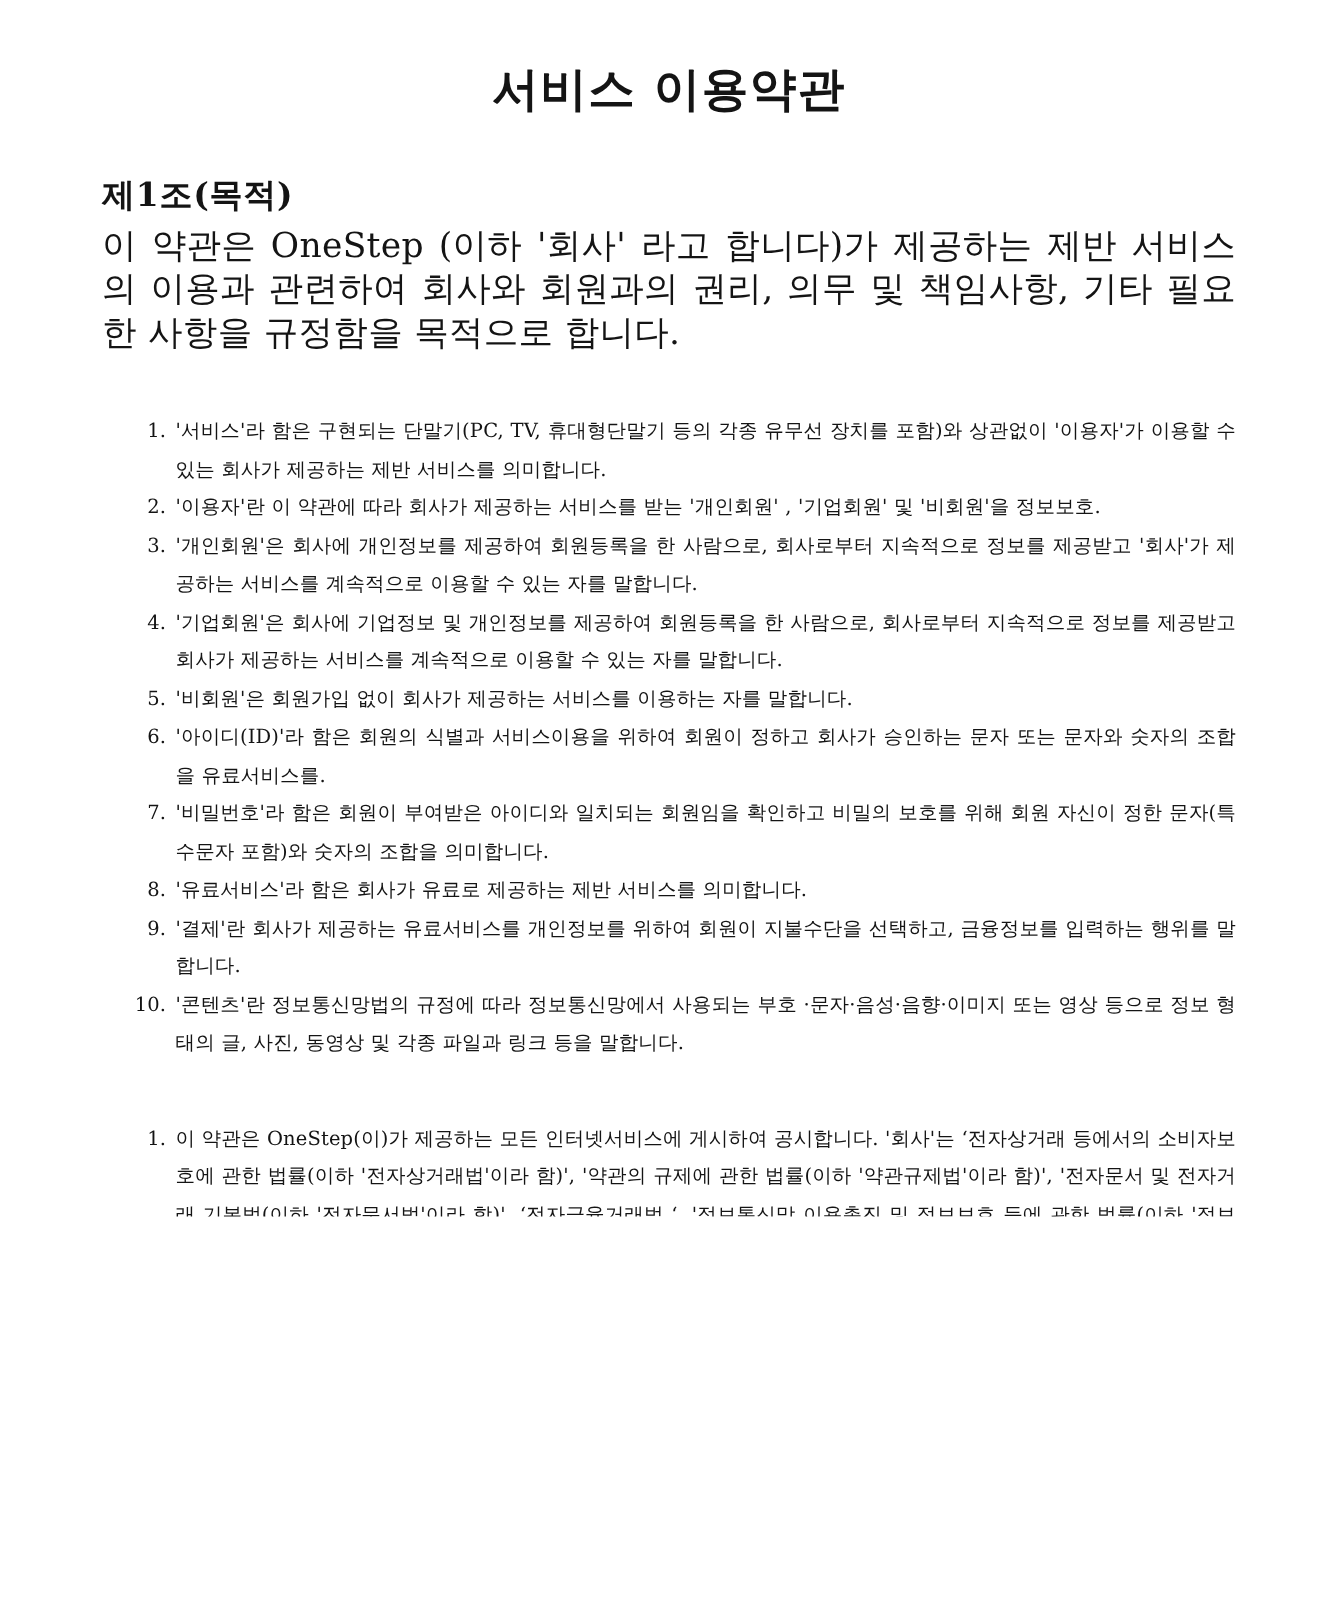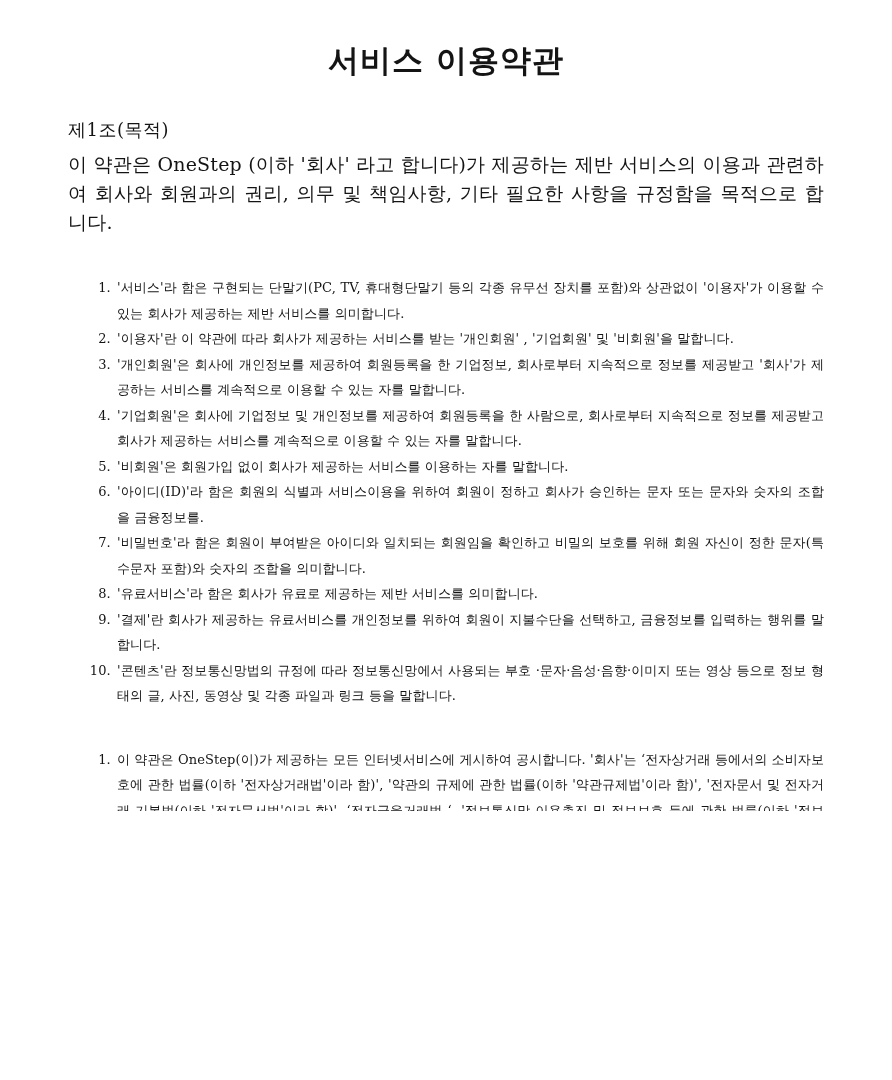--- a/index.html
+++ b/index.html
@@ -27,28 +27,28 @@
     line-height: 40px;
     font-weight: bold;
     text-align: center;
     letter-spacing: 1px;
   }
   .section {
     margin-top: 38px;
   }
   .section-heading {
     margin: 0 0 8px 0;
-    font-size: 18px;
+    font-size: 22px;
     line-height: 24px;
-    font-weight: normal;
+    font-weight: bold;
     letter-spacing: 0.5px;
   }
   .section-body {
     margin: 0;
-    font-size: 19px;
+    font-size: 23px;
     line-height: 29px;
     text-align: justify;
     letter-spacing: 0.2px;
   }
   .section-body:empty { display: none; }
   .section-list {
     margin: 2px 0 0 0;
     padding-left: 47px;
     font-size: 13px;
     line-height: 25.5px;
@@ -68,25 +68,25 @@
   <div id="sections">
   <section class="section">
     <h2 class="section-heading">제1조(목적)</h2>
     <p class="section-body">이 약관은 OneStep (이하 '회사' 라고 합니다)가 제공하는 제반 서비스의 이용과 관련하여 회사와 회원과의 권리, 의무 및 책임사항, 기타 필요한 사항을 규정함을 목적으로 합니다.</p>
 
   </section>
 
   <section class="section">
     <ol class="section-list">
           <li>'서비스'라 함은 구현되는 단말기(PC, TV, 휴대형단말기 등의 각종 유무선 장치를 포함)와 상관없이 '이용자'가 이용할 수 있는 회사가 제공하는 제반 서비스를 의미합니다.</li>
-          <li>'이용자'란 이 약관에 따라 회사가 제공하는 서비스를 받는 '개인회원' , '기업회원' 및 '비회원'을 말합니다.</li>
-          <li>'개인회원'은 회사에 개인정보를 제공하여 회원등록을 한 기업정보, 회사로부터 지속적으로 정보를 제공받고 '회사'가 제공하는 서비스를 계속적으로 이용할 수 있는 자를 말합니다.</li>
+          <li>'이용자'란 이 약관에 따라 회사가 제공하는 서비스를 받는 '개인회원' , '기업회원' 및 '비회원'을 정보보호.</li>
+          <li>'개인회원'은 회사에 개인정보를 제공하여 회원등록을 한 사람으로, 회사로부터 지속적으로 정보를 제공받고 '회사'가 제공하는 서비스를 계속적으로 이용할 수 있는 자를 말합니다.</li>
           <li>'기업회원'은 회사에 기업정보 및 개인정보를 제공하여 회원등록을 한 사람으로, 회사로부터 지속적으로 정보를 제공받고 회사가 제공하는 서비스를 계속적으로 이용할 수 있는 자를 말합니다.</li>
           <li>'비회원'은 회원가입 없이 회사가 제공하는 서비스를 이용하는 자를 말합니다.</li>
-          <li>'아이디(ID)'라 함은 회원의 식별과 서비스이용을 위하여 회원이 정하고 회사가 승인하는 문자 또는 문자와 숫자의 조합을 금융정보를.</li>
+          <li>'아이디(ID)'라 함은 회원의 식별과 서비스이용을 위하여 회원이 정하고 회사가 승인하는 문자 또는 문자와 숫자의 조합을 유료서비스를.</li>
           <li>'비밀번호'라 함은 회원이 부여받은 아이디와 일치되는 회원임을 확인하고 비밀의 보호를 위해 회원 자신이 정한 문자(특수문자 포함)와 숫자의 조합을 의미합니다.</li>
           <li>'유료서비스'라 함은 회사가 유료로 제공하는 제반 서비스를 의미합니다.</li>
           <li>'결제'란 회사가 제공하는 유료서비스를 개인정보를 위하여 회원이 지불수단을 선택하고, 금융정보를 입력하는 행위를 말합니다.</li>
           <li>'콘텐츠'란 정보통신망법의 규정에 따라 정보통신망에서 사용되는 부호 ·문자·음성·음향·이미지 또는 영상 등으로 정보 형태의 글, 사진, 동영상 및 각종 파일과 링크 등을 말합니다.</li>
         </ol>
   </section>
 
   <section class="section">
 
   </section>

